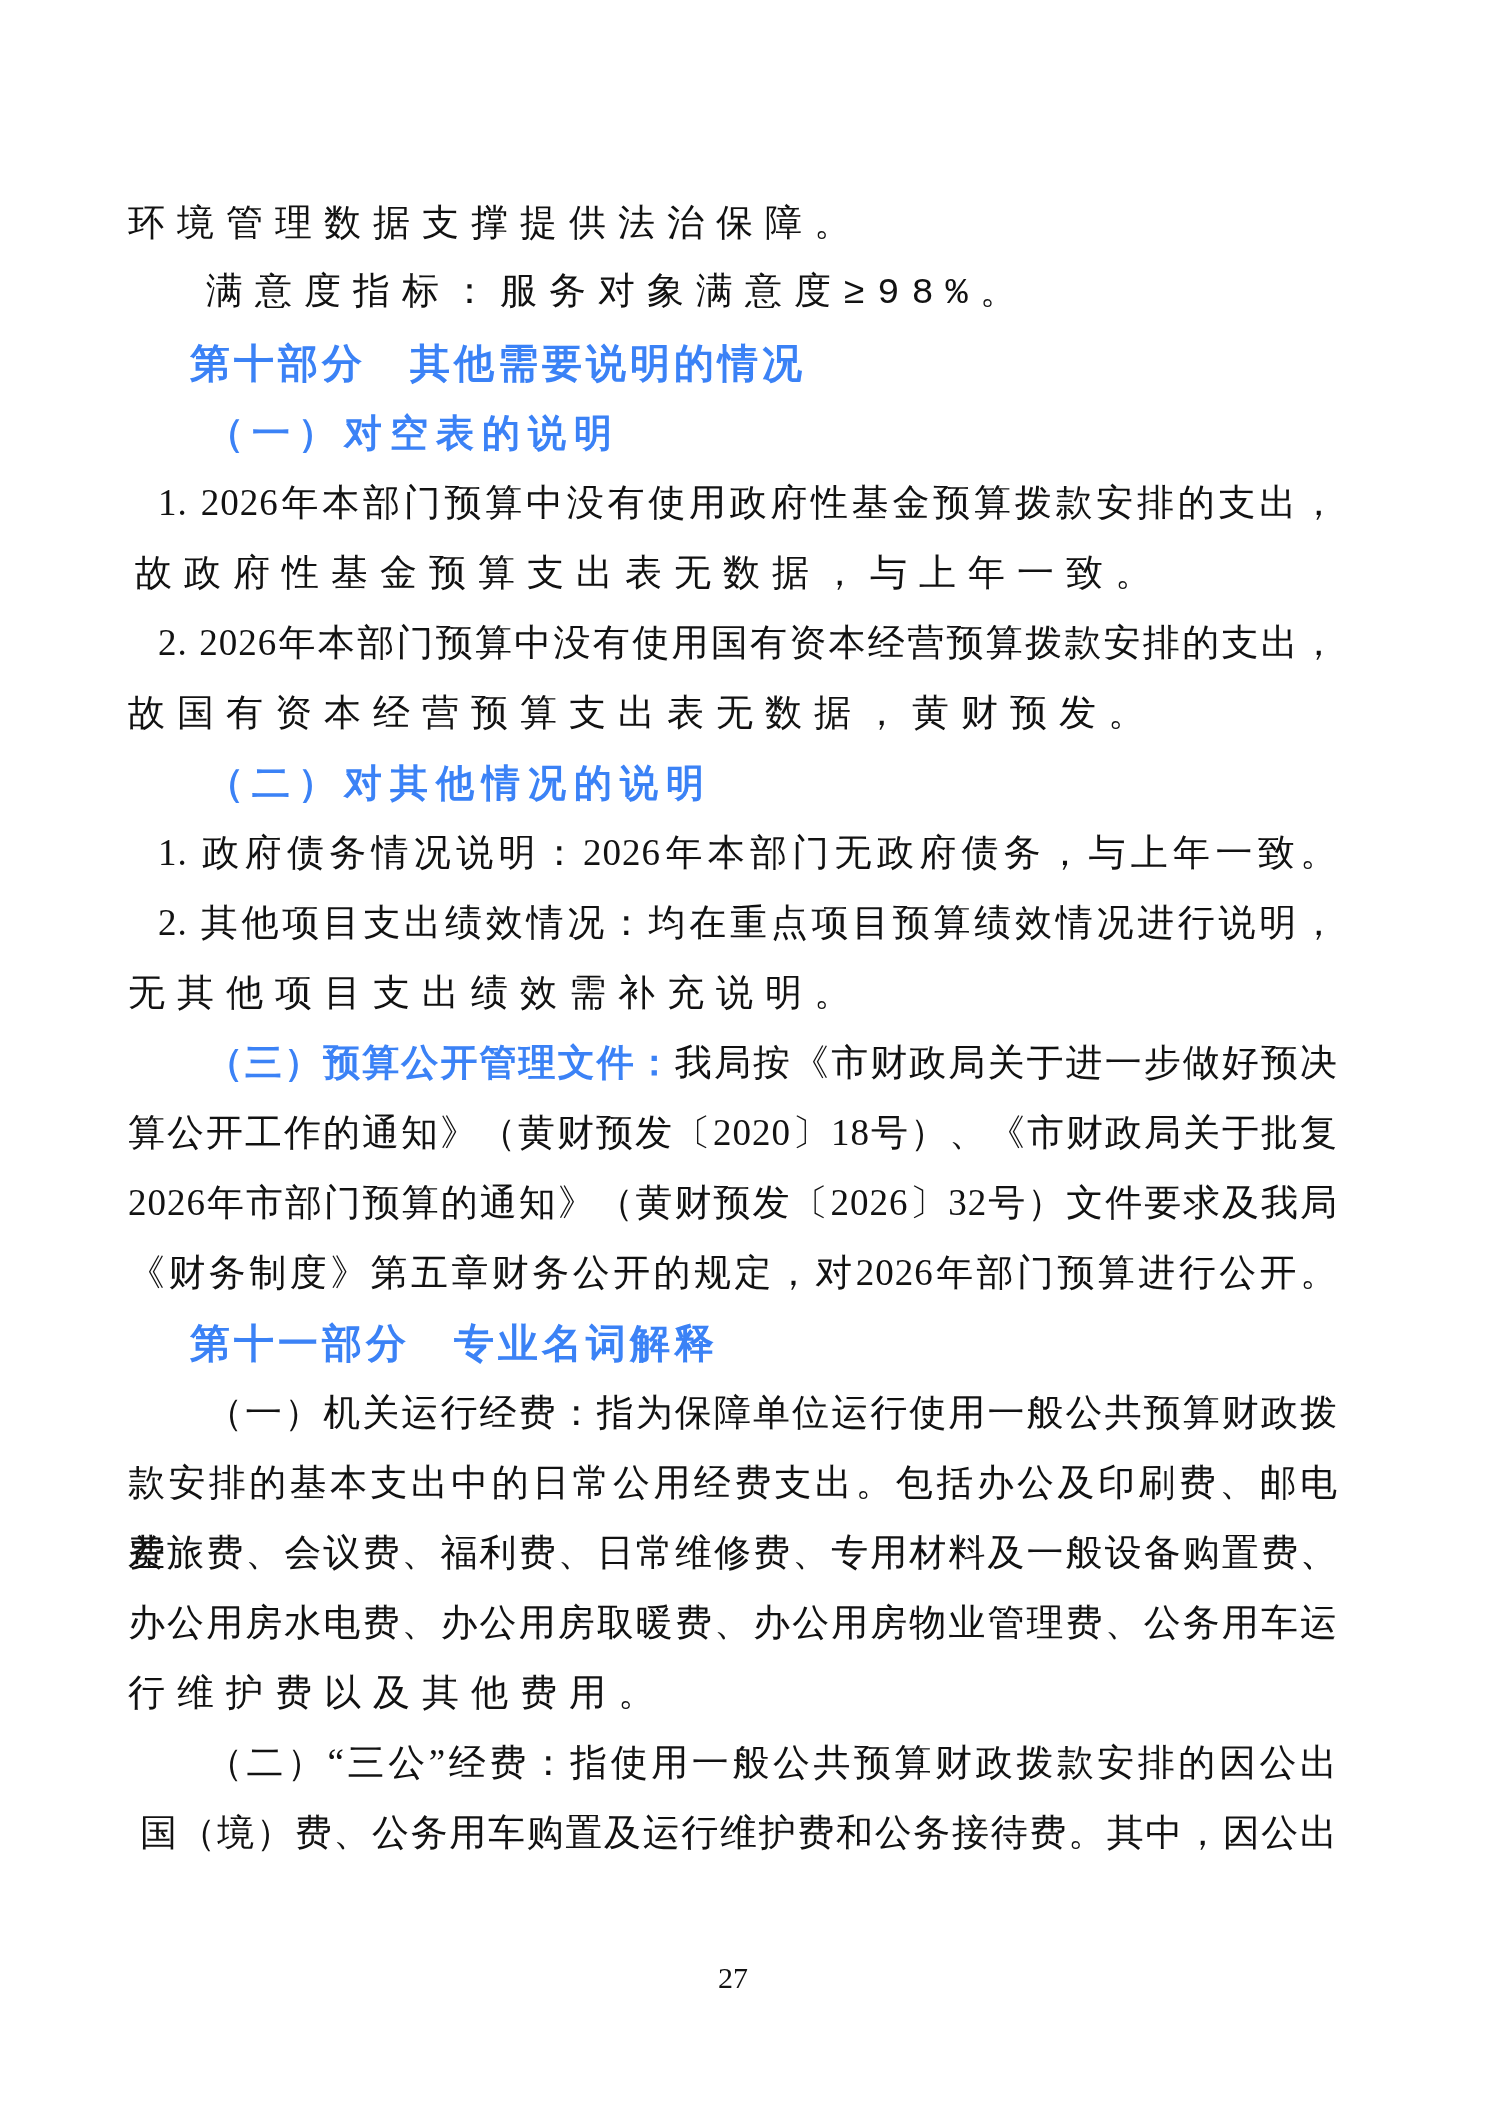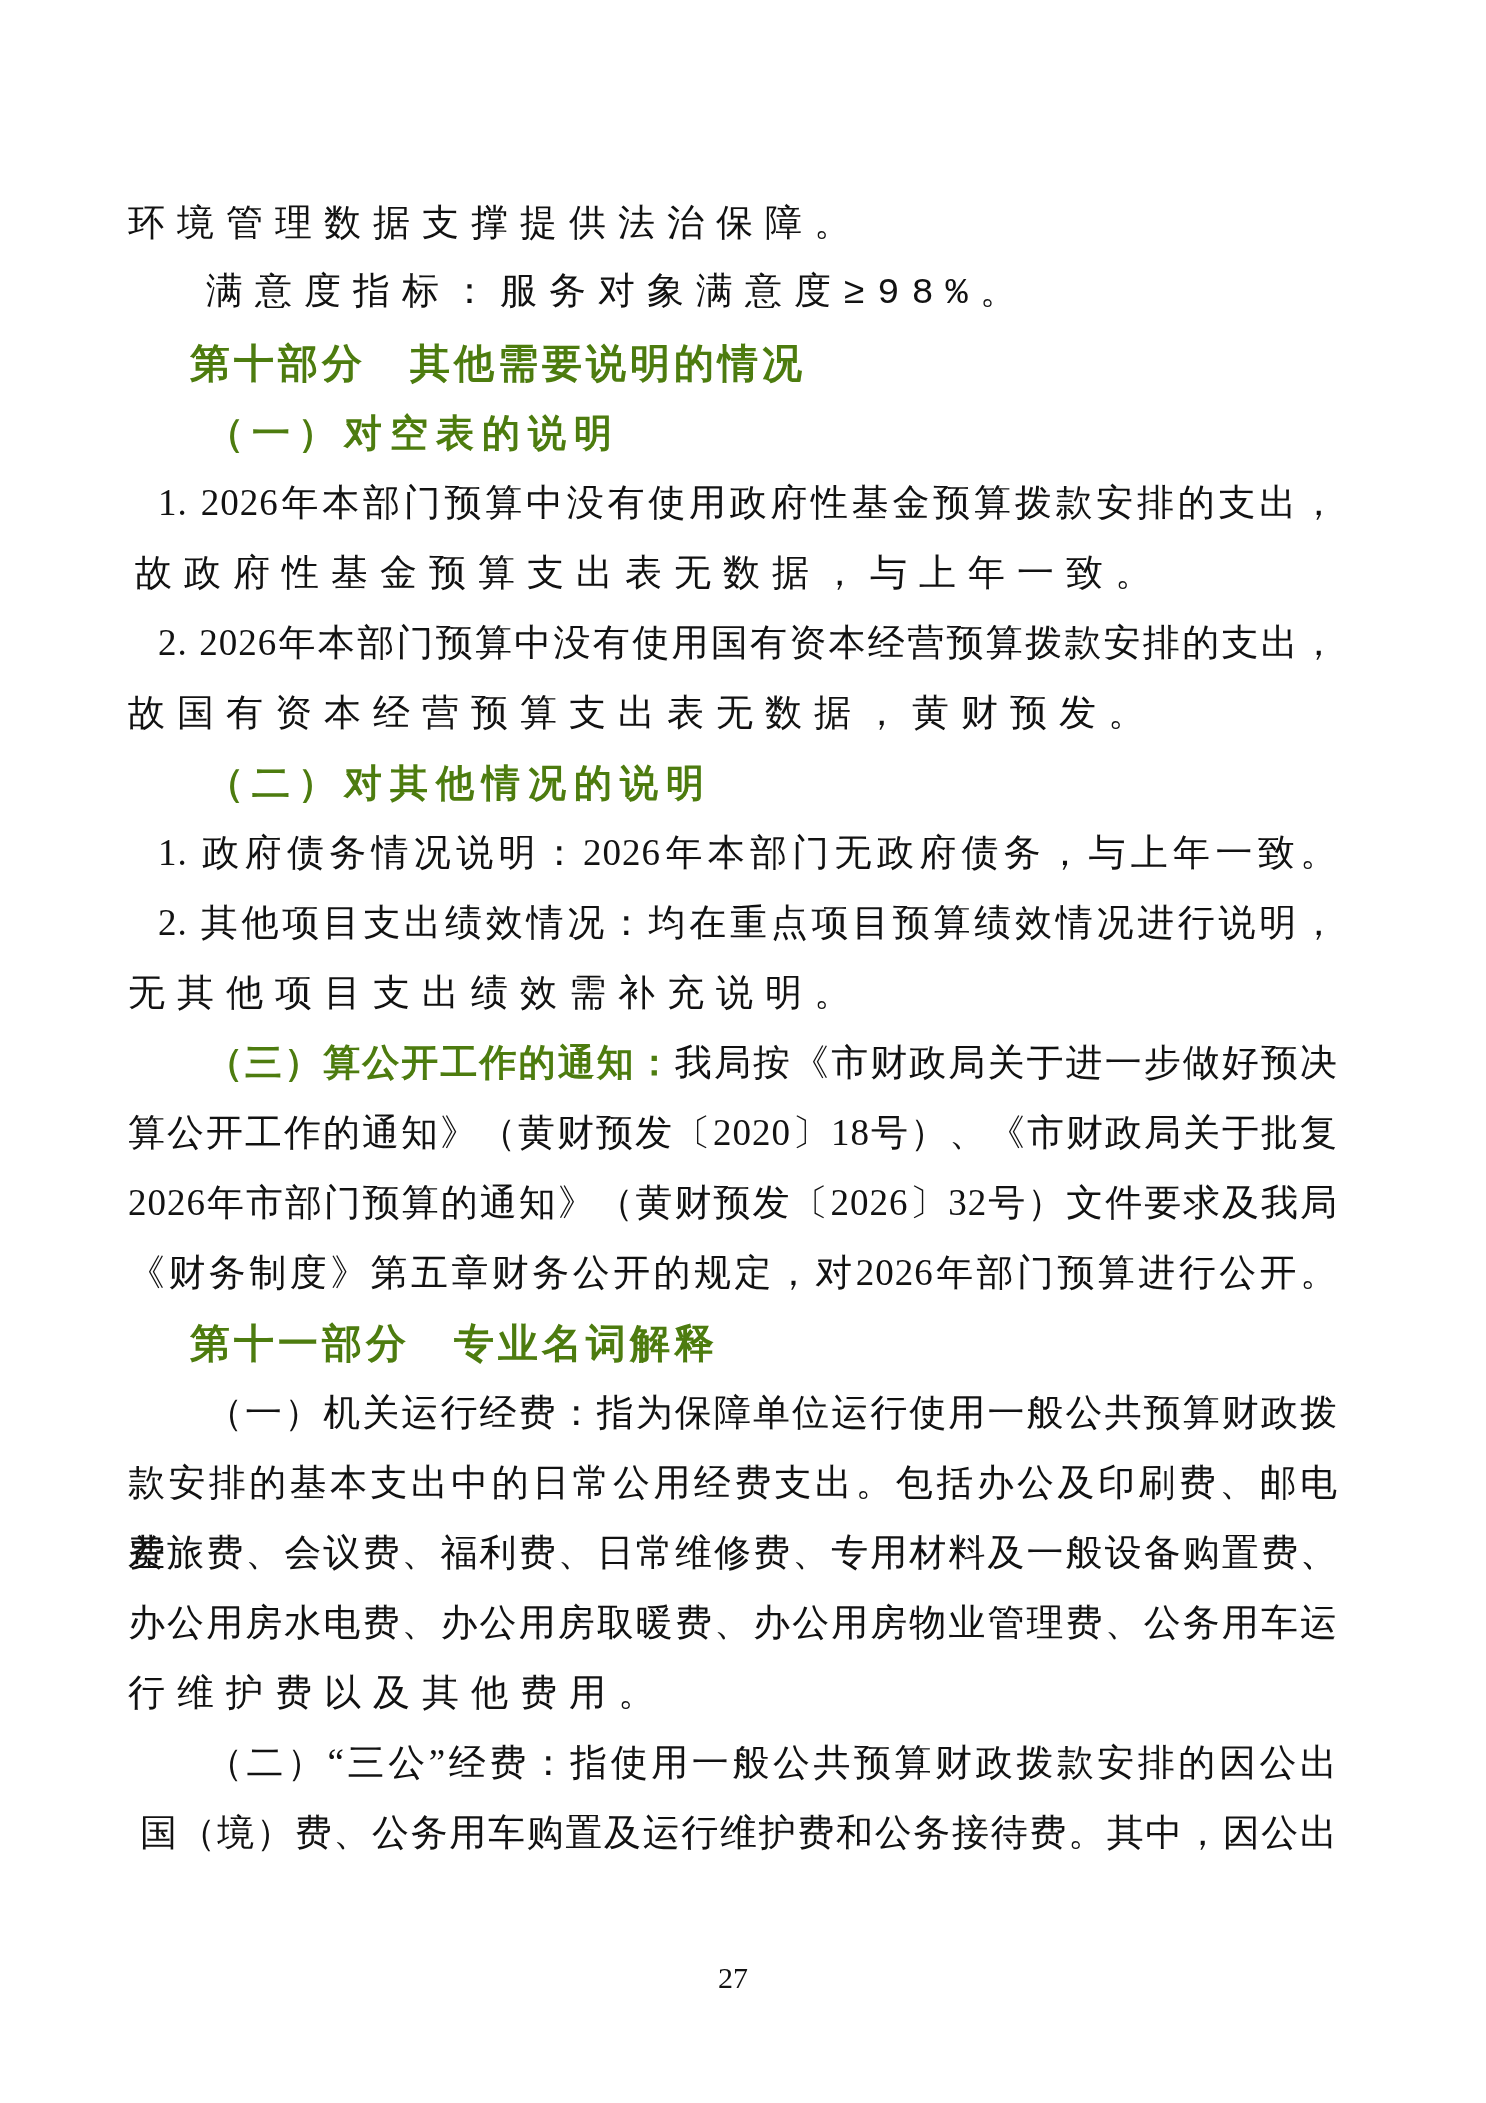--- a/index.html
+++ b/index.html
@@ -51,21 +51,21 @@
   .line.h2 {
     font-weight: 700;
     font-size: 38px;
     letter-spacing: 8px;
     text-align: left;
     text-align-last: left;
     color: #000000;
   }
   .run-bold {
     font-weight: 700;
-    color: #4d7c0f;
+    color: #3b82f6;
   }
   .page-footer {
     position: absolute;
     top: 1958px;
     left: 0;
     width: 1466px;
     text-align: center;
     font-size: 30px;
     line-height: 40px;
     letter-spacing: 0;
@@ -82,21 +82,21 @@
       <div class="line h1" style="padding-left: 62px;"><span class="run-bold">第十部分　其他需要说明的情况</span></div>
       <div class="line h2" style="padding-left: 78px;"><span class="run-bold">（一）对空表的说明</span></div>
       <div class="line fill" style="padding-left: 30px;"><span>1. 2026年本部门预算中没有使用政府性基金预算拨款安排的支出，</span></div>
       <div class="line body-end" style="padding-left: 0px; margin-left: 7px;"><span>故政府性基金预算支出表无数据，与上年一致。</span></div>
       <div class="line fill" style="padding-left: 30px;"><span>2. 2026年本部门预算中没有使用国有资本经营预算拨款安排的支出，</span></div>
       <div class="line body-end" style="padding-left: 0px;"><span>故国有资本经营预算支出表无数据，黄财预发。</span></div>
       <div class="line h2" style="padding-left: 78px;"><span class="run-bold">（二）对其他情况的说明</span></div>
       <div class="line fill" style="padding-left: 30px;"><span>1. 政府债务情况说明：2026年本部门无政府债务，与上年一致。</span></div>
       <div class="line fill" style="padding-left: 30px;"><span>2. 其他项目支出绩效情况：均在重点项目预算绩效情况进行说明，</span></div>
       <div class="line body-end" style="padding-left: 0px;"><span>无其他项目支出绩效需补充说明。</span></div>
-      <div class="line fill" style="padding-left: 78px;"><span class="run-bold">（三）算公开工作的通知：</span><span>我局按《市财政局关于进一步做好预决</span></div>
+      <div class="line fill" style="padding-left: 78px;"><span class="run-bold">（三）预算公开管理文件：</span><span>我局按《市财政局关于进一步做好预决</span></div>
       <div class="line fill" style="padding-left: 0px;"><span>算公开工作的通知》（黄财预发〔2020〕18号）、《市财政局关于批复</span></div>
       <div class="line fill" style="padding-left: 0px;"><span>2026年市部门预算的通知》（黄财预发〔2026〕32号）文件要求及我局</span></div>
       <div class="line fill" style="padding-left: 0px;"><span>《财务制度》第五章财务公开的规定，对2026年部门预算进行公开。</span></div>
       <div class="line h1" style="padding-left: 62px; text-align: right;"><span class="run-bold">第十一部分　专业名词解释</span></div>
       <div class="line fill" style="padding-left: 78px;"><span>（一）机关运行经费：指为保障单位运行使用一般公共预算财政拨</span></div>
       <div class="line fill" style="padding-left: 0px;"><span>款安排的基本支出中的日常公用经费支出。包括办公及印刷费、邮电费、</span></div>
       <div class="line fill" style="padding-left: 0px;"><span>差旅费、会议费、福利费、日常维修费、专用材料及一般设备购置费、</span></div>
       <div class="line fill" style="padding-left: 0px;"><span>办公用房水电费、办公用房取暖费、办公用房物业管理费、公务用车运</span></div>
       <div class="line body-end" style="padding-left: 0px;"><span>行维护费以及其他费用。</span></div>
       <div class="line fill" style="padding-left: 78px;"><span>（二）“三公”经费：指使用一般公共预算财政拨款安排的因公出</span></div>

